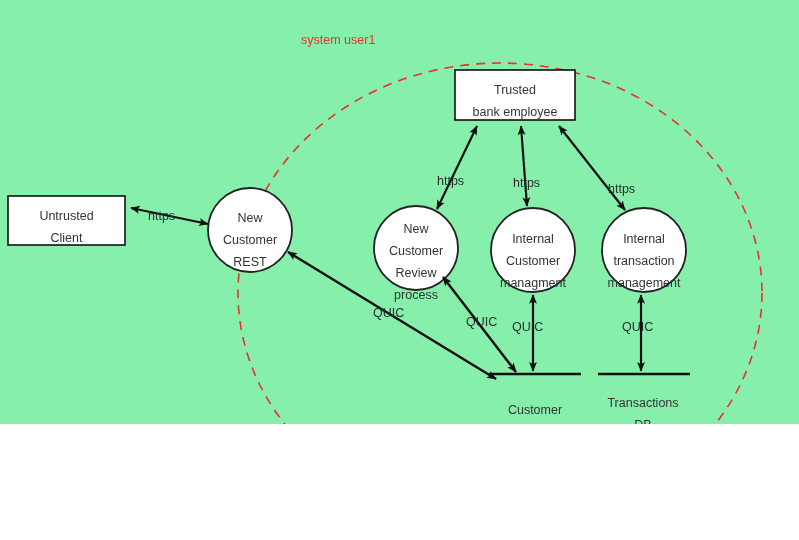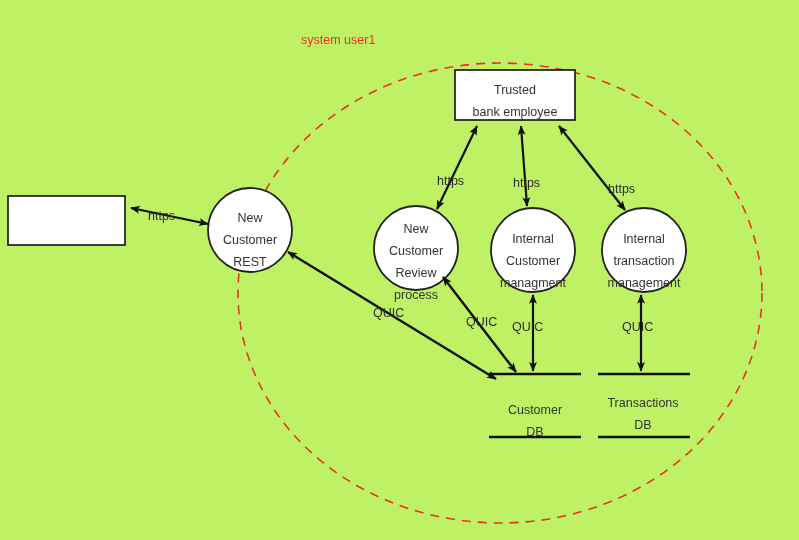--- a/index.html
+++ b/index.html
@@ -6,22 +6,22 @@
     margin: 0;
     padding: 0;
     background: #ffffff;
   }
   body {
     font-family: "Liberation Sans", sans-serif;
   }
   #canvas {
     position: relative;
     width: 799px;
-    height: 540px;
-    background: #bef264;
+    height: 424px;
+    background: #86efac;
     overflow: hidden;
   }
   #diagram-svg {
     position: absolute;
     top: 0;
     left: 0;
     width: 799px;
     height: 540px;
   }
   .node-label {
@@ -102,20 +102,22 @@
 
     <line x1="443" y1="277" x2="516" y2="372" stroke="#111111" stroke-width="2.4" marker-start="url(#ah-start)" marker-end="url(#ah)"></line>
 
     <line x1="533" y1="295" x2="533" y2="371" stroke="#111111" stroke-width="2.2" marker-start="url(#ah-start)" marker-end="url(#ah)"></line>
 
     <line x1="641" y1="295" x2="641" y2="371" stroke="#111111" stroke-width="2.2" marker-start="url(#ah-start)" marker-end="url(#ah)"></line>
   </svg>
 
   <div class="boundary-label" style="left:301px; top:33px;">system user1</div>
 
+  <div class="node-label" style="left:8px; top:205px; width:117px;">Untrusted
+Client</div>
 
   <div class="node-label" style="left:200px; top:207px; width:100px;">New
 Customer
 REST</div>
 
   <div class="node-label" style="left:455px; top:79px; width:120px;">Trusted
 bank employee</div>
 
   <div class="node-label" style="left:368px; top:218px; width:96px;">New
 Customer

